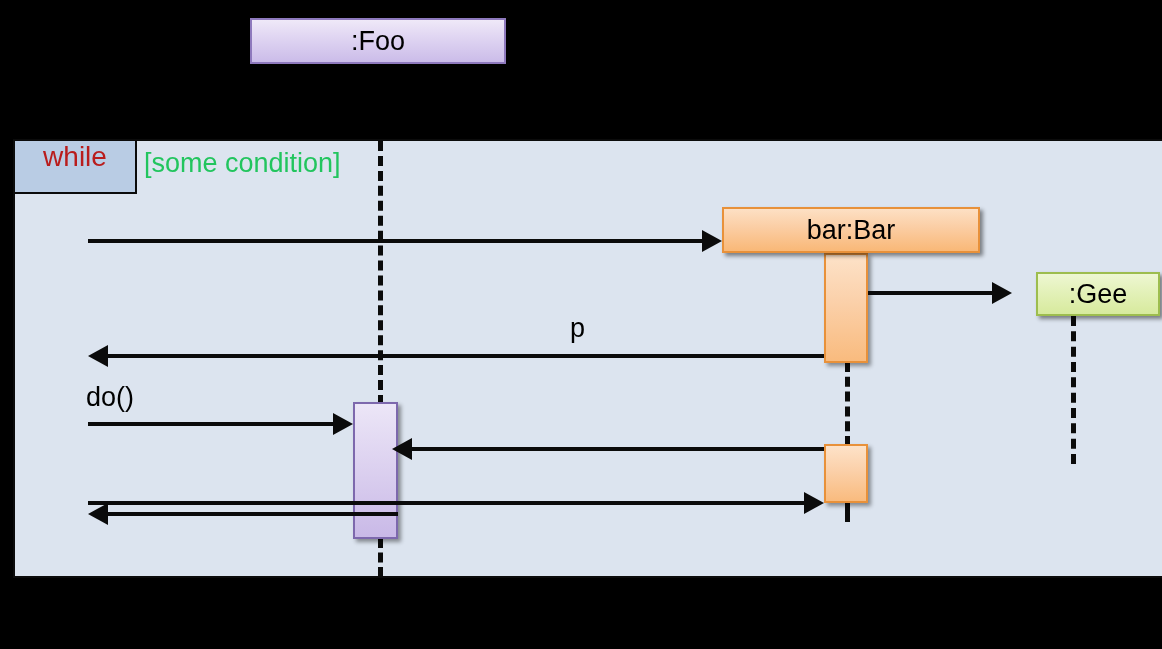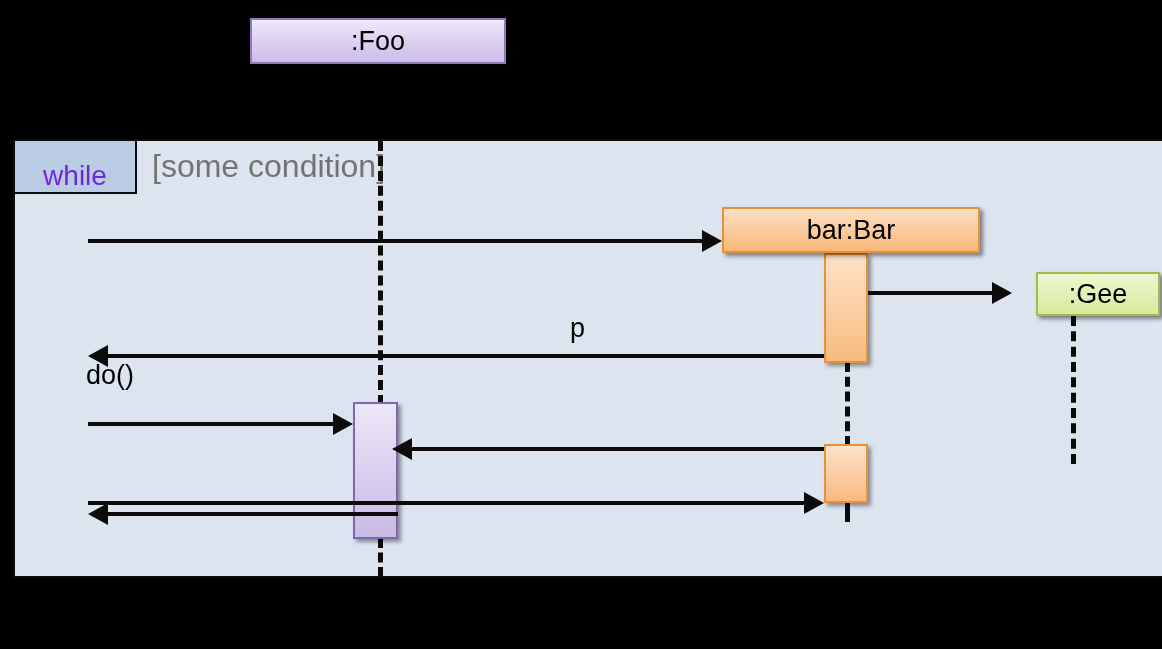--- a/index.html
+++ b/index.html
@@ -25,23 +25,23 @@
   #gee-box{left:1036px;top:272px;width:124px;height:44px;
            border:2px solid #9dbd4e;
            background:linear-gradient(180deg,#eef7d2 0%,#e3f1b9 45%,#d7ea9d 100%);}
 
   
   #frag{position:absolute;left:13px;top:139px;width:1149px;height:439px;
         background:#dce4ef;border:2px solid #0b0b0b;border-right:none;
         box-sizing:border-box;}
   #frag-tag{position:absolute;left:13px;top:139px;width:124px;height:55px;
         background:#b9cce4;border:2px solid #0b0b0b;box-sizing:border-box;
-        display:flex;align-items:flex-end;justify-content:center;
-        font-size:28px;color:#6d28d9;}
-  #frag-cond{position:absolute;left:152px;top:148px;font-size:32px;color:#737373;
+        display:flex;align-items:flex-start;justify-content:center;
+        font-size:28px;color:#b91c1c;}
+  #frag-cond{position:absolute;left:144px;top:148px;font-size:27px;color:#22c55e;
         white-space:nowrap;}
 
   
   .lifeline{position:absolute;width:0;
             border-left:5px dashed #0b0b0b;}
   #foo-life-a{left:378px;top:141px;height:264px;}
   #foo-life-b{left:378px;top:538px;height:39px;}
   #bar-life{left:845px;top:362px;height:84px;}
   #bar-life-b{left:845px;top:502px;height:20px;}
   #gee-life{left:1071px;top:316px;height:148px;}
@@ -84,21 +84,21 @@
   #m5h{left:392px;top:438px;}
   
   #m6{left:88px;top:501px;width:716px;}
   #m6h{left:804px;top:492px;}
   
   #m7{left:108px;top:512px;width:290px;}
   #m7h{left:88px;top:503px;}
 
   .lbl{position:absolute;font-size:27px;color:#000;white-space:nowrap;}
   #lbl-p{left:570px;top:313px;}
-  #lbl-do{left:86px;top:360px;}
+  #lbl-do{left:86px;top:382px;}
 </style>
 </head>
 <body>
 
 <div class="canvas">
 
   <div id="frag"></div>
   <div id="frag-tag">
     <span>while</span>
   </div>

